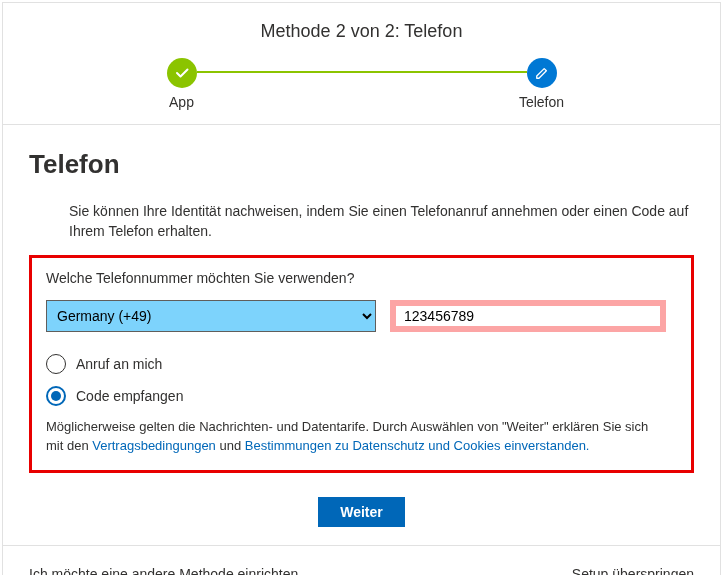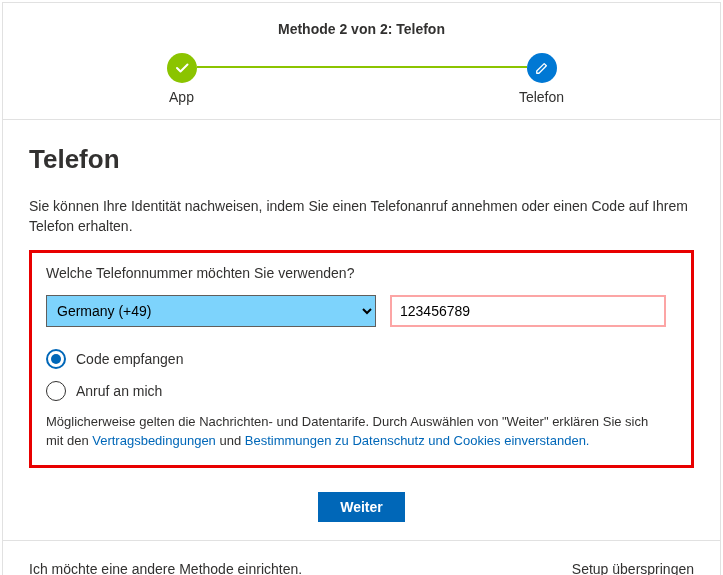--- a/index.html
+++ b/index.html
@@ -14,22 +14,22 @@
   .wizard {
     border: 1px solid #e1e1e1;
     margin: 2px;
   }
   .wizard-header {
     padding: 18px 20px 14px 20px;
     border-bottom: 1px solid #e1e1e1;
     text-align: center;
   }
   .wizard-header-title {
-    font-weight: 700;
-    font-size: 14px;
+    font-weight: 400;
+    font-size: 18px;
     margin-bottom: 16px;
   }
   .steps {
     display: flex;
     align-items: center;
     justify-content: flex-start;
     position: relative;
     width: 430px;
     margin: 0 auto;
   }
@@ -67,20 +67,21 @@
   h2.page-title {
     font-size: 26px;
     font-weight: 600;
     margin: 0 0 22px 0;
     color: #323130;
   }
   .intro {
     font-size: 14px;
     line-height: 1.4;
     margin-bottom: 14px;
+    margin-left: 40px;
   }
   .highlight-box {
     border: 3px solid #e80000;
     padding: 12px 25px 14px 14px;
   }
   .question {
     font-size: 14px;
     margin-bottom: 14px;
   }
   .phone-row {
@@ -93,21 +94,21 @@
     height: 32px;
     font-size: 14px;
     border: 1px solid #605e5c;
     background: #7dd3fc;
     padding: 0 6px;
   }
   input.phone {
     flex: 1;
     height: 32px;
     font-size: 14px;
-    border: 2px solid #fca5a5;
+    border: 6px solid #fca5a5;
     padding: 0 8px;
     outline: none;
   }
   .radio-row {
     display: flex;
     align-items: center;
     margin-bottom: 12px;
     cursor: pointer;
   }
   .radio-circle {
@@ -207,29 +208,29 @@
       <div class="question">Welche Telefonnummer möchten Sie verwenden?</div>
 
       <div class="phone-row">
         <select class="country">
           <option>Germany (+49)</option>
         </select>
         <input class="phone" type="text" value="123456789" style="">
       </div>
 
       <div class="radio-row">
+        <span class="radio-circle"></span>
+        <span>Anruf an mich</span>
+      </div>
+      <div class="radio-row">
         <span class="radio-circle selected">
             <span class="radio-dot"></span>
           </span>
         <span>Code empfangen</span>
       </div>
-      <div class="radio-row">
-        <span class="radio-circle"></span>
-        <span>Anruf an mich</span>
-      </div>
 
       <div class="legal">
         <span>Möglicherweise gelten die Nachrichten- und Datentarife. Durch Auswählen von "Weiter" erklären Sie sich mit den </span><a>Vertragsbedingungen</a><span> und </span><a>Bestimmungen zu Datenschutz und Cookies einverstanden.</a>
       </div>
     </div>
   </div>
 
   <div class="button-row">
     <button class="btn-primary">Weiter</button>
   </div>

